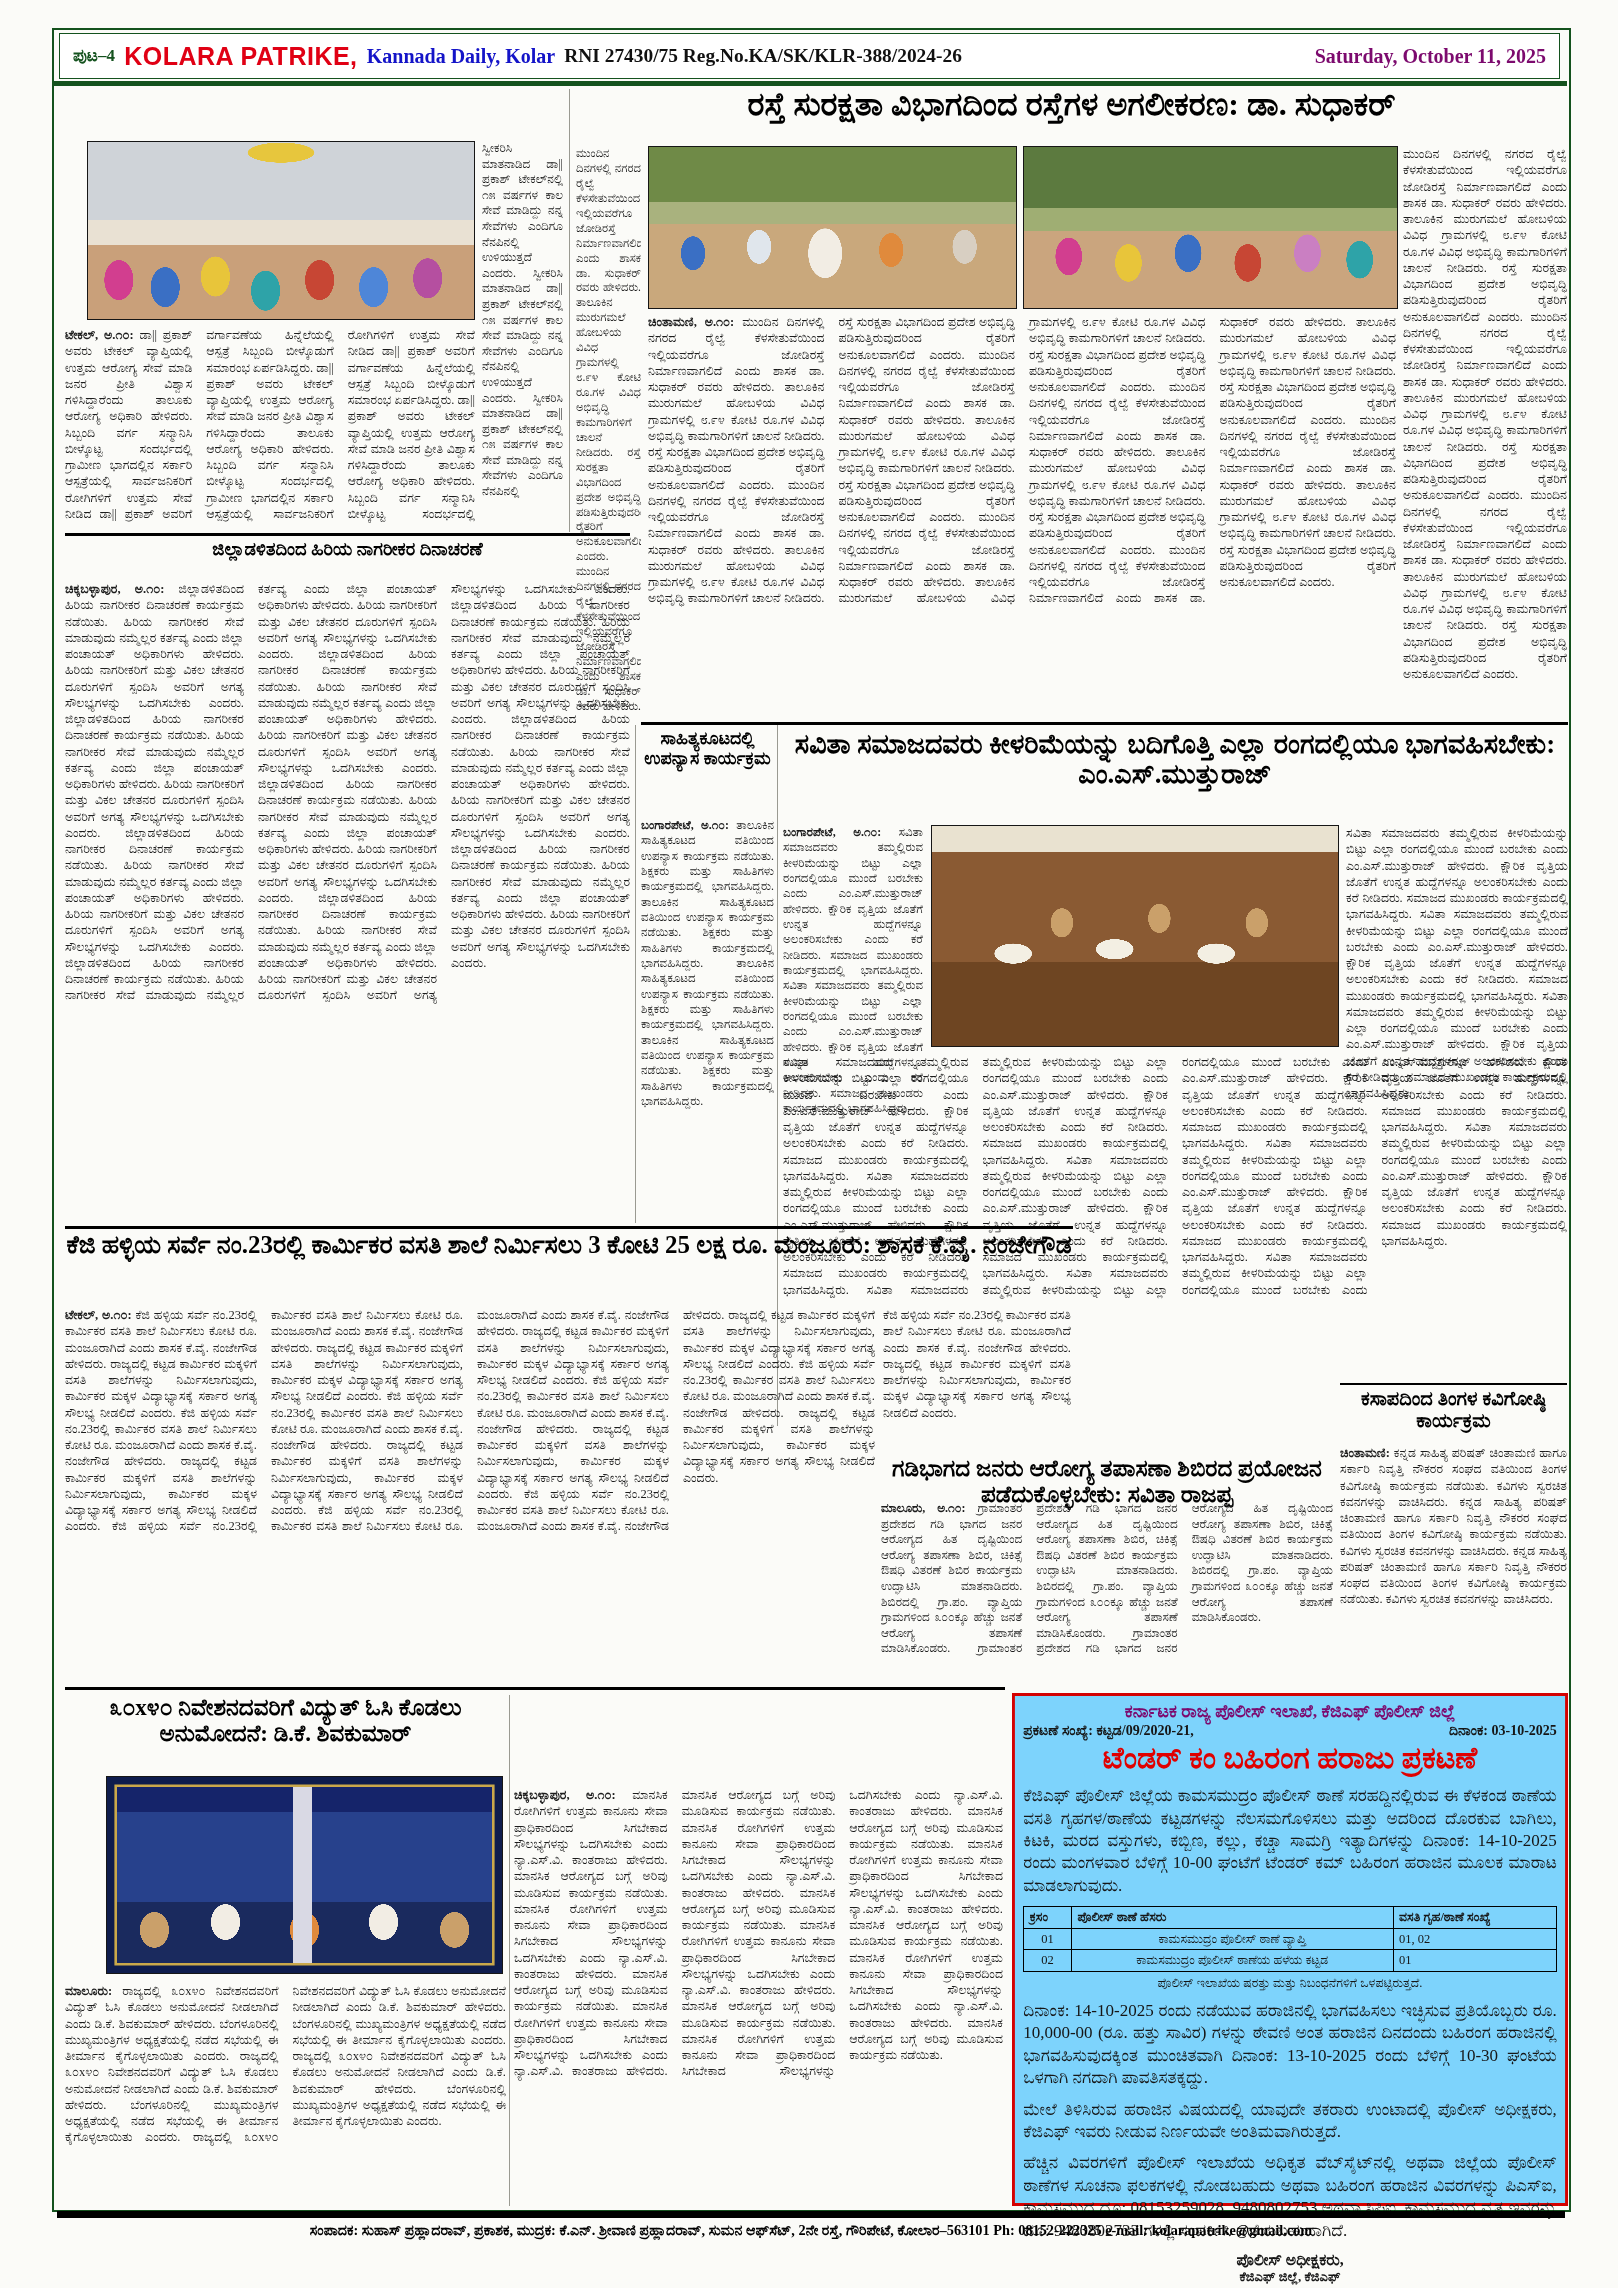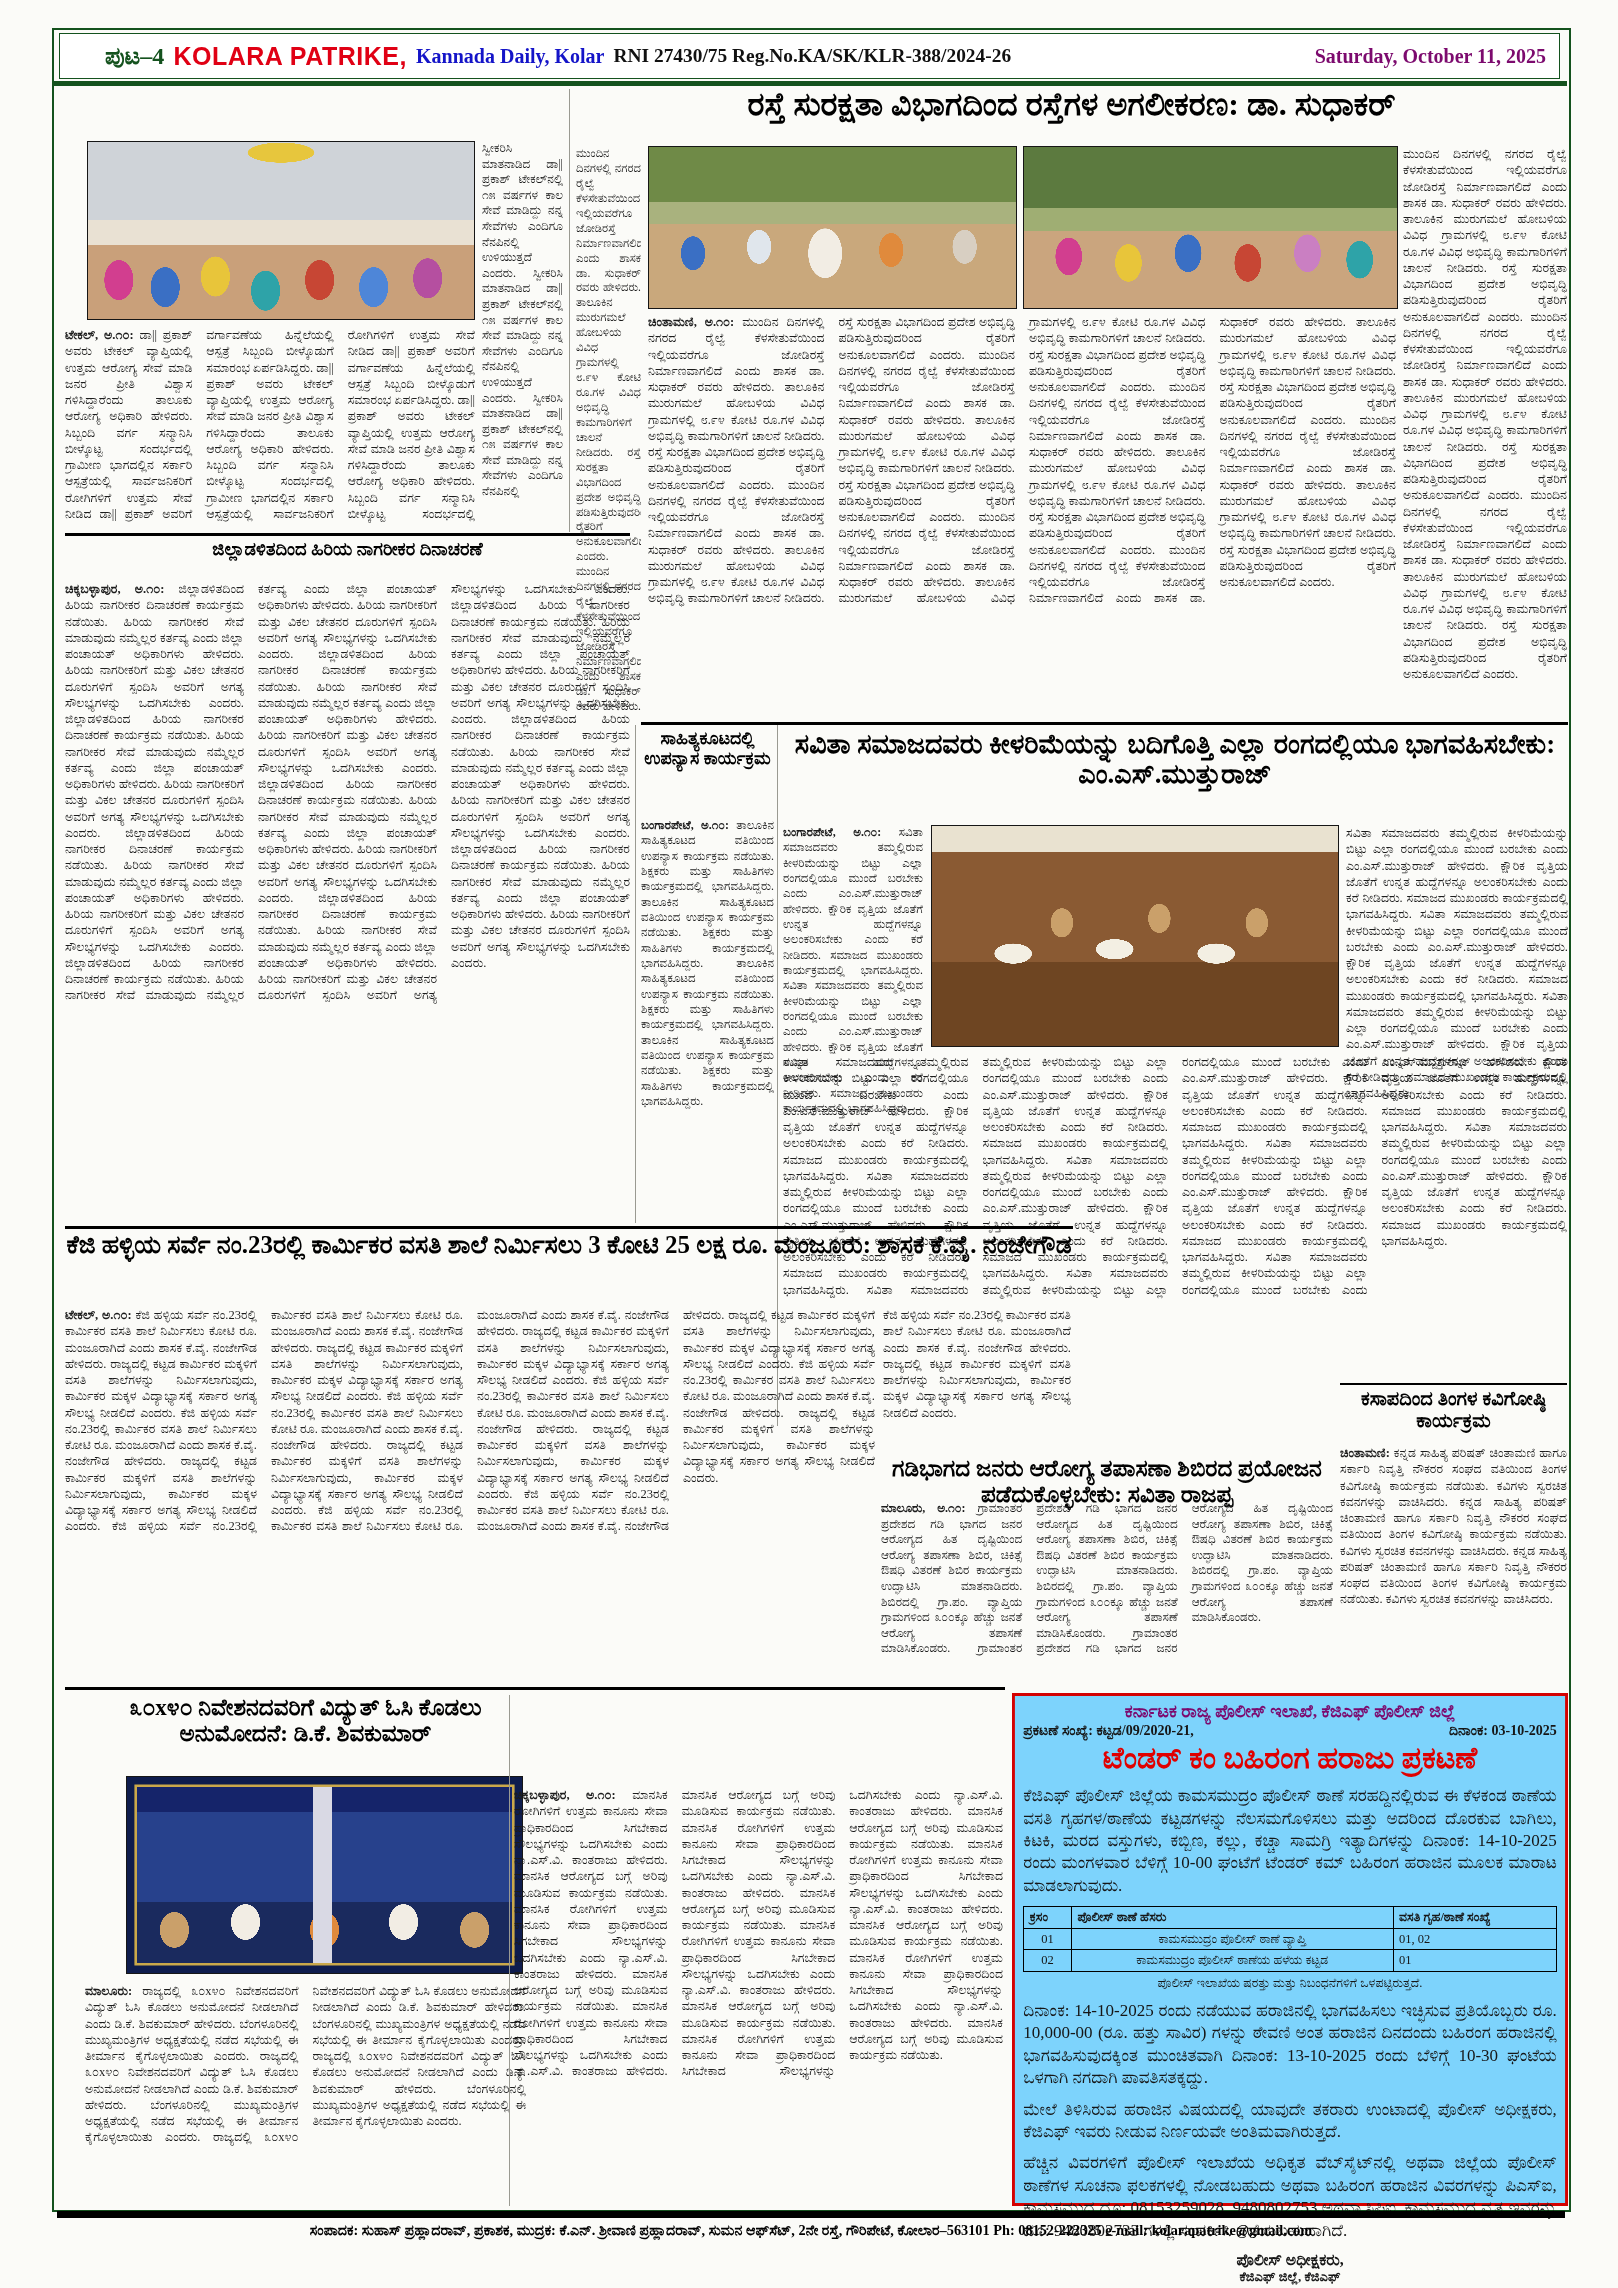--- a/index.html
+++ b/index.html
@@ -1,21 +1,21 @@
 <!DOCTYPE html>
 <html style="font-size:14.8px"><head>
 <meta charset="utf-8">
 <style>
   html,body{margin:0;padding:0;background:#e9e9e4;}
   .page{position:relative;width:1619px;height:2289px;background:#fbfbf8;margin:0 auto;
         font-family:"Liberation Serif","DejaVu Serif",serif;color:#161616;overflow:hidden;}
   .frame{position:absolute;left:52px;top:28px;width:1515px;height:2180px;border:2.8px solid #14521e;pointer-events:none;}
   .masthead{position:absolute;left:59px;top:33px;width:1501px;height:46px;border:1.8px solid #14521e;
             background:#fff;display:flex;align-items:center;padding:0 13px;box-sizing:border-box;gap:9.2px;}
-  .mh-page{color:#14521e;font-weight:bold;font-size:24px;white-space:nowrap;margin-left:32px;}
+  .mh-page{color:#14521e;font-weight:bold;font-size:17px;white-space:nowrap;}
   .mh-brand{color:#e00014;font-weight:bold;font-size:25px;letter-spacing:0.5px;white-space:nowrap;font-family:"Liberation Sans",sans-serif;}
   .mh-sub{color:#1414c8;font-weight:bold;font-size:20px;white-space:nowrap;}
   .mh-reg{color:#111;font-weight:bold;font-size:19.4px;white-space:nowrap;}
   .mh-date{color:#7c0a6e;font-weight:bold;font-size:20px;margin-left:auto;white-space:nowrap;}
   .grule{position:absolute;left:52px;width:1515px;height:4.6px;background:#14521e;}
   .art{position:absolute;box-sizing:border-box;}
   .hl{font-weight:bold;text-align:center;color:#000;line-height:1.12;}
   .body{ text-align:justify;font-size:12.5px;line-height:1.3;color:#1c1c1c;overflow:hidden;column-gap:14px;}
   .c1{column-count:1}.c2{column-count:2}.c3{column-count:3}.c4{column-count:4}
   .dl{font-weight:bold;}
@@ -172,21 +172,21 @@
   <div class="brule" style="left:1340px;top:1383px;width:227px;height:1.8px;"></div>
   <section class="art" style="left:1340px;top:1388px;width:227px;height:297px;">
     <div class="hl" style="font-size:19.4px;">ಕಸಾಪದಿಂದ ತಿಂಗಳ ಕವಿಗೋಷ್ಠಿ ಕಾರ್ಯಕ್ರಮ</div>
     <div class="body c1" style="position:absolute;left:0;top:57px;width:227px;height:238px;">
       <b class="dl">ಚಿಂತಾಮಣಿ:</b>
       <span> ಕನ್ನಡ ಸಾಹಿತ್ಯ ಪರಿಷತ್ ಚಿಂತಾಮಣಿ ಹಾಗೂ ಸರ್ಕಾರಿ ನಿವೃತ್ತಿ ನೌಕರರ ಸಂಘದ ವತಿಯಿಂದ ತಿಂಗಳ ಕವಿಗೋಷ್ಠಿ ಕಾರ್ಯಕ್ರಮ ನಡೆಯಿತು. ಕವಿಗಳು ಸ್ವರಚಿತ ಕವನಗಳನ್ನು ವಾಚಿಸಿದರು. ಕನ್ನಡ ಸಾಹಿತ್ಯ ಪರಿಷತ್ ಚಿಂತಾಮಣಿ ಹಾಗೂ ಸರ್ಕಾರಿ ನಿವೃತ್ತಿ ನೌಕರರ ಸಂಘದ ವತಿಯಿಂದ ತಿಂಗಳ ಕವಿಗೋಷ್ಠಿ ಕಾರ್ಯಕ್ರಮ ನಡೆಯಿತು. ಕವಿಗಳು ಸ್ವರಚಿತ ಕವನಗಳನ್ನು ವಾಚಿಸಿದರು. ಕನ್ನಡ ಸಾಹಿತ್ಯ ಪರಿಷತ್ ಚಿಂತಾಮಣಿ ಹಾಗೂ ಸರ್ಕಾರಿ ನಿವೃತ್ತಿ ನೌಕರರ ಸಂಘದ ವತಿಯಿಂದ ತಿಂಗಳ ಕವಿಗೋಷ್ಠಿ ಕಾರ್ಯಕ್ರಮ ನಡೆಯಿತು. ಕವಿಗಳು ಸ್ವರಚಿತ ಕವನಗಳನ್ನು ವಾಚಿಸಿದರು.</span>
     </div>
   </section>
 
   <div class="brule" style="left:65px;top:1687px;width:940px;height:2.8px;"></div>
-  <section class="art" style="left:65px;top:1695px;width:441px;height:511px;margin-left:20px;">
+  <section class="art" style="left:65px;top:1695px;width:441px;height:511px;">
     <div class="hl" style="font-size:23px;">೩೦x೪೦ ನಿವೇಶನದವರಿಗೆ ವಿದ್ಯುತ್ ಓಸಿ ಕೊಡಲು ಅನುಮೋದನೆ: ಡಿ.ಕೆ. ಶಿವಕುಮಾರ್</div>
     <div class="ph" style="left:41px;top:81px;width:395px;height:196px;background:
       linear-gradient(90deg, transparent 0 47%, #d9d9e4 47% 52%, transparent 52%),
       radial-gradient(24px 29.5px at 12% 78%, #caa06a 0 60%, transparent 61%),
       radial-gradient(24px 29.5px at 30% 74%, #f2ede4 0 60%, transparent 61%),
       radial-gradient(24px 29.5px at 50% 78%, #e08a3c 0 60%, transparent 61%),
       radial-gradient(24px 29.5px at 70% 74%, #f2ede4 0 60%, transparent 61%),
       radial-gradient(24px 29.5px at 88% 78%, #caa06a 0 60%, transparent 61%),
       linear-gradient(#15246a 0 18%, #27418c 18% 64%, #1a2a5e 64% 100%);box-shadow:inset 0 0 0 7.4px #0e1c4d, inset 0 0 0 10px #caa84a;"></div>
     <div class="body c2" style="position:absolute;left:0;top:288px;width:441px;height:222px;">

